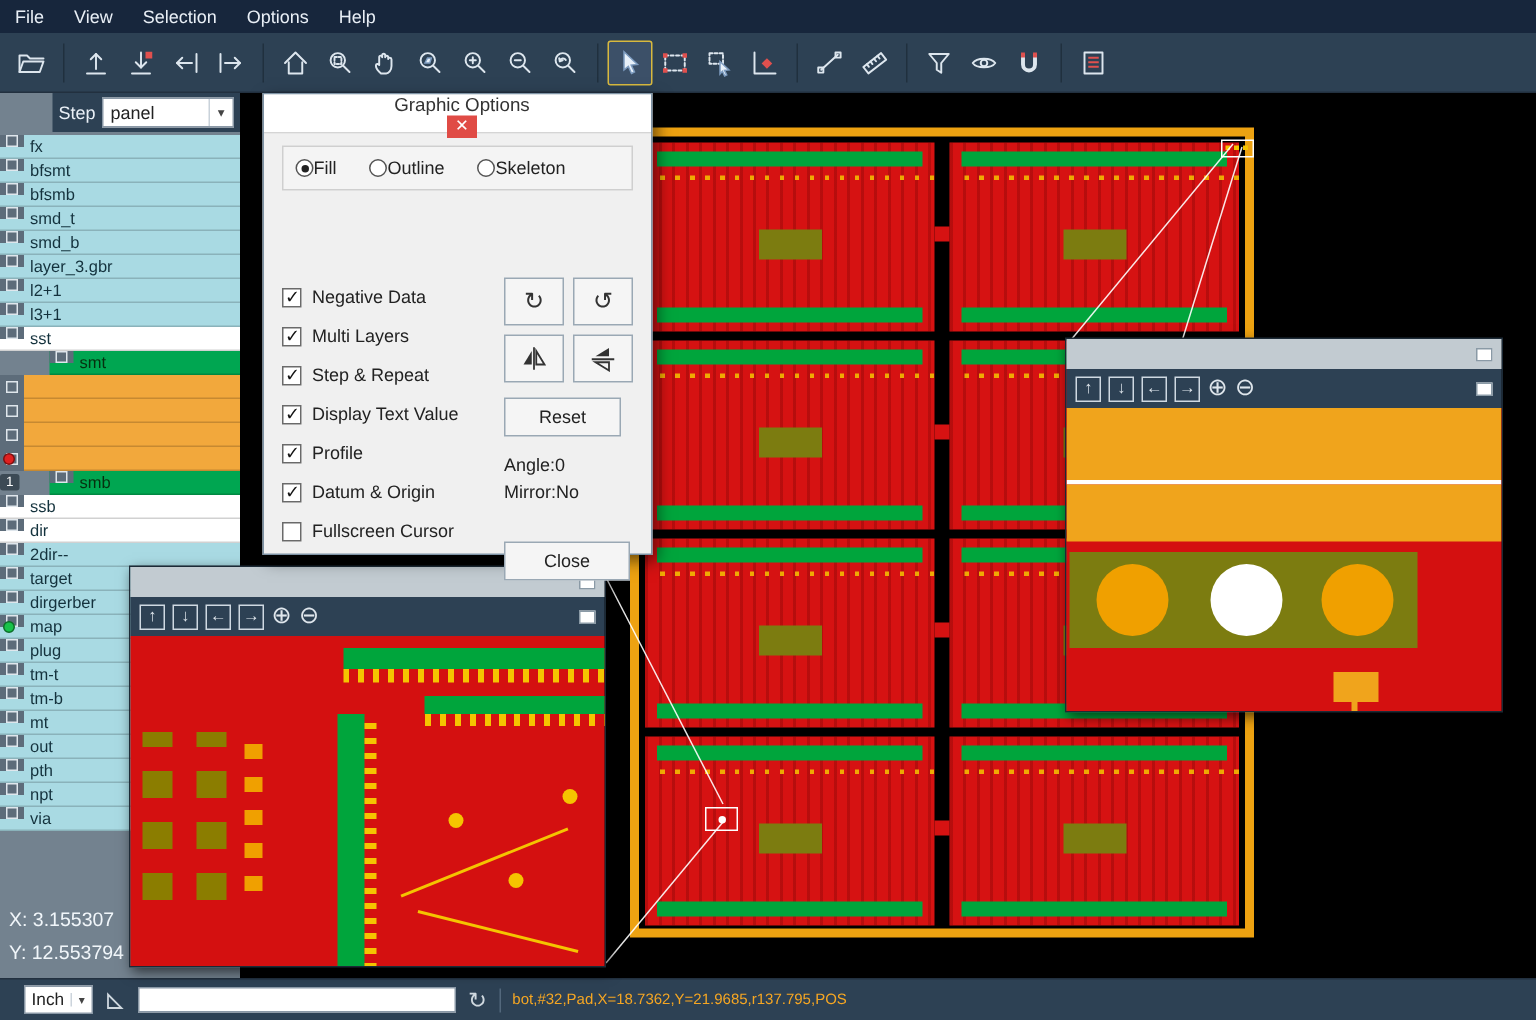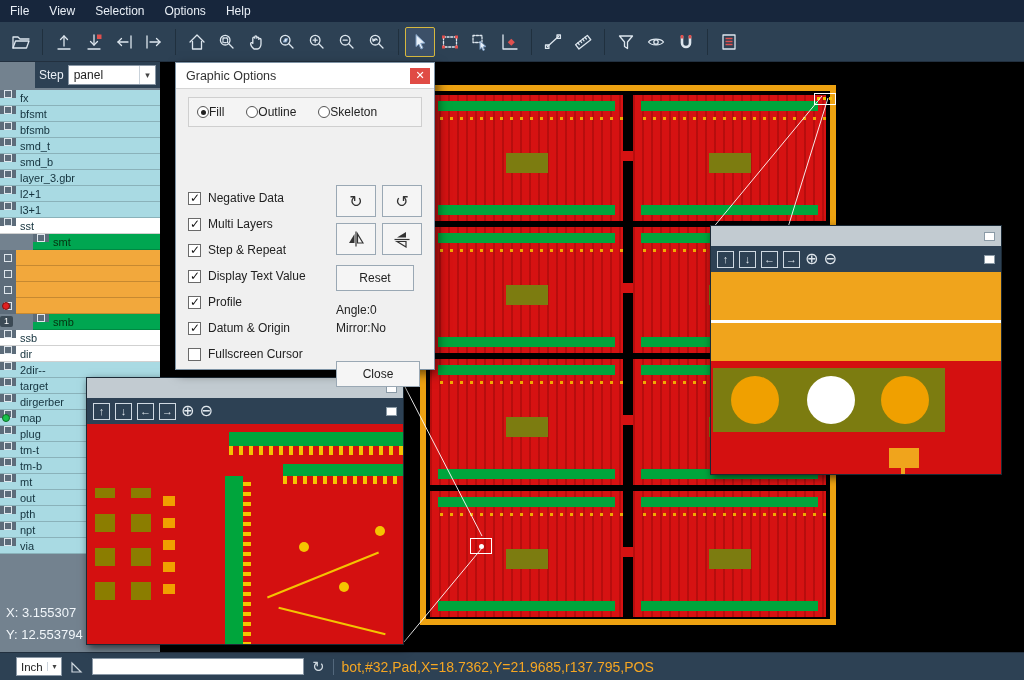--- a/index.html
+++ b/index.html
@@ -135,21 +135,21 @@
   .m2-c1 { left:20px;  top:104px; width:48px; height:48px; border-radius:50%; background:#f0a000; }
   .m2-c2 { left:96px;  top:104px; width:48px; height:48px; border-radius:50%; background:#fff; }
   .m2-c3 { left:170px; top:104px; width:48px; height:48px; border-radius:50%; background:#f0a000; }
   .m2-sq   { left:178px; top:176px; width:30px; height:20px; background:#f0a41c; }
   .m2-stem { left:190px; top:196px; width:4px;  height:8px;  background:#f0a41c; }
 
   
   .dlg { position:absolute; left:175px; top:62px; width:260px; height:308px; background:#f0f0f0;
          border:1px solid #7e93a5; box-shadow:3px 4px 10px rgba(0,0,0,.55); z-index:30; }
   .dlg-title { height:26px; background:#fff; border-bottom:1px solid #d5d5d5; display:flex; align-items:center;
-               padding:0 4px 0 10px; }
+               padding:0 4px 0 10px;flex-direction:column; }
   .dlg-title .t { flex:1; font-size:12.5px; color:#333; }
   .dlg-close { width:20px; height:16px; background:#e04b45; color:#fff; font-size:11px; line-height:15px;
                text-align:center; cursor:pointer; }
   .dlg-body { position:relative; padding:8px 12px; font-size:12px; color:#222; }
   .w-label { margin:2px 0 8px; }
   .radio-group { border:1px solid #cfcfcf; padding:7px 8px; display:flex; gap:22px; background:#f4f4f4; }
   .radio { display:flex; align-items:center; gap:0; }
   .rdot { width:12px; height:12px; border:1px solid #555; border-radius:50%; background:#fff; position:relative; }
   .radio.sel .rdot::after { content:""; position:absolute; left:2.5px; top:2.5px; width:5px; height:5px;
                             border-radius:50%; background:#222; }
@@ -174,21 +174,21 @@
   .statusbar { position:absolute; left:0; top:652px; width:1024px; height:28px; background:#2d4154;
                display:flex; align-items:center; padding:0 16px; gap:8px; border-top:1px solid #22303f; }
   .unit-combo { width:46px; height:19px; background:#fff; border:1px solid #8a98a6; display:flex; align-items:center; }
   .unit-combo .cv { flex:1; font-size:11.5px; color:#222; padding-left:4px; }
   .unit-combo .caret { width:14px; font-size:8px; color:#444; text-align:center; border-left:1px solid #ccd4dc; }
   .corner-ico svg { width:14px; height:14px; display:block; }
   .corner-ico svg path { stroke:#cfd8df; fill:none; stroke-width:1.2; }
   .sb-input { width:212px; height:17px; background:#fff; border:1px solid #8a98a6; font-size:11px; padding:0 4px; }
   .refresh-ico { color:#cfd8df; font-size:15px; }
   .sb-sep { width:1px; height:16px; background:#53687c; }
-  .sb-status { color:#f5a623; font-size:14px; white-space:nowrap; }
+  .sb-status { color:#f5a623; font-size:10px; white-space:nowrap; }
 </style>
 </head>
 <body>
 
 <div class="app">
 
   <div class="menubar">
     <span class="menu-item">File</span>
     <span class="menu-item">View</span>
     <span class="menu-item">Selection</span>

